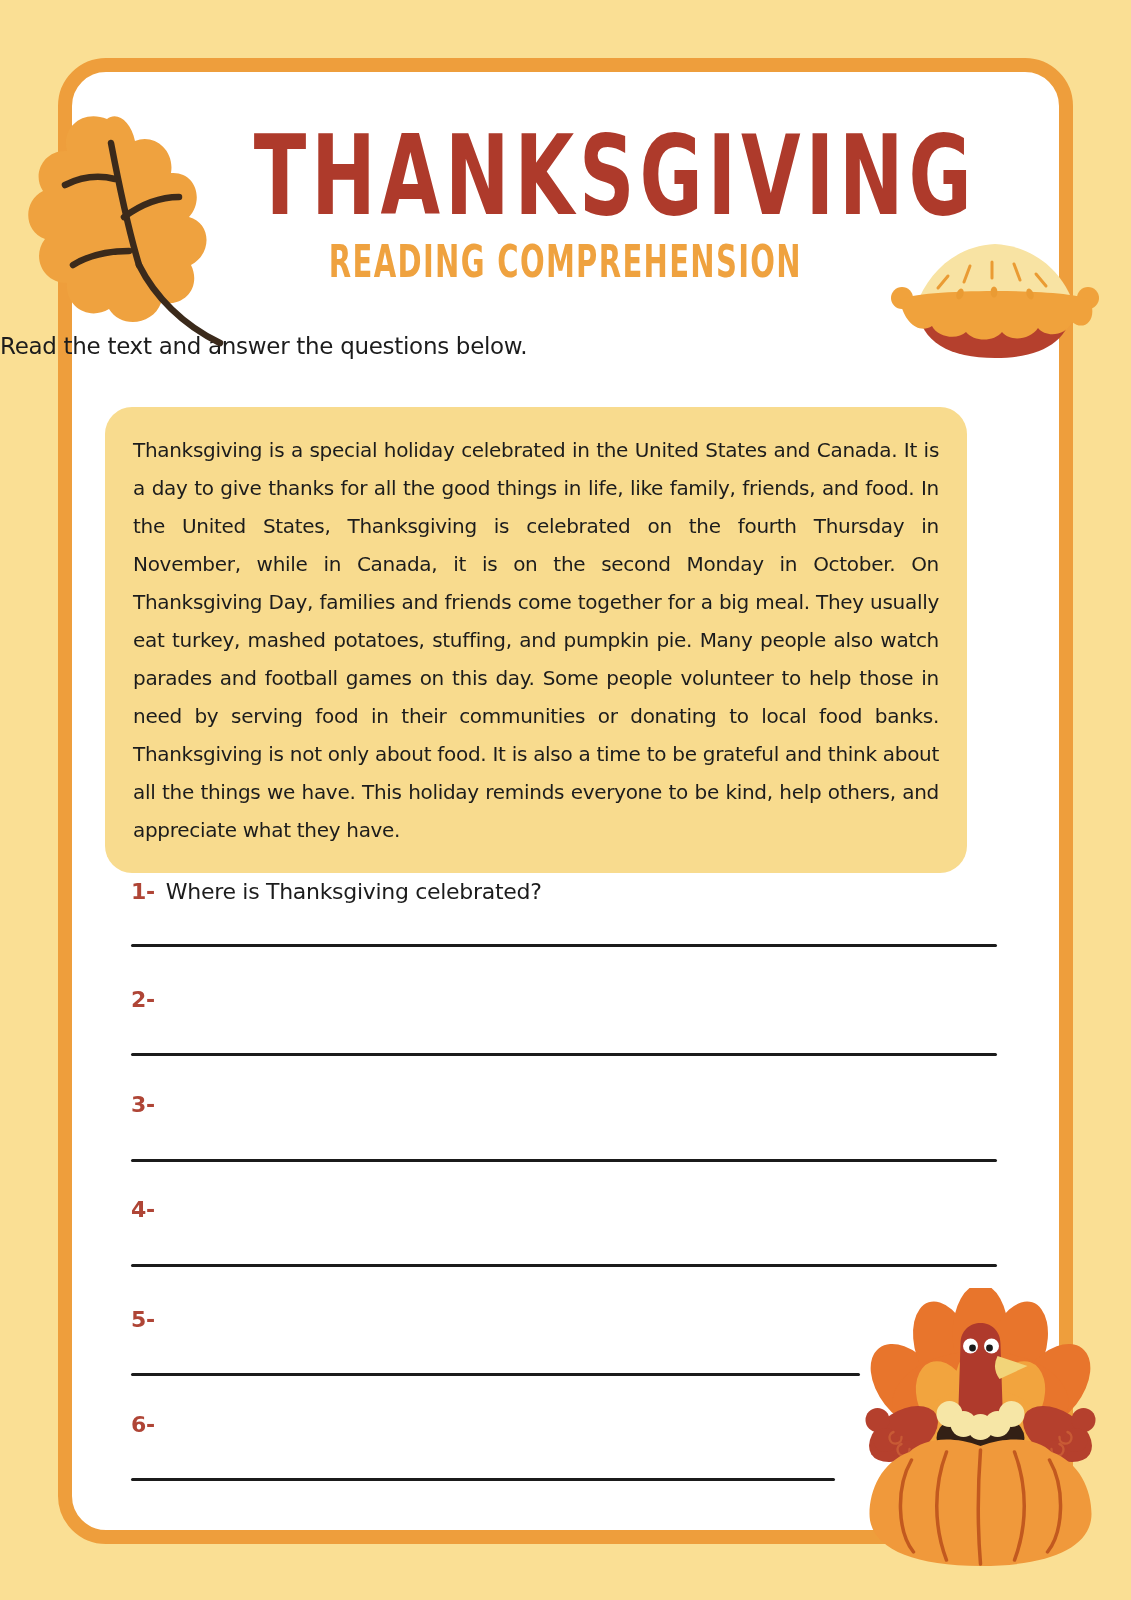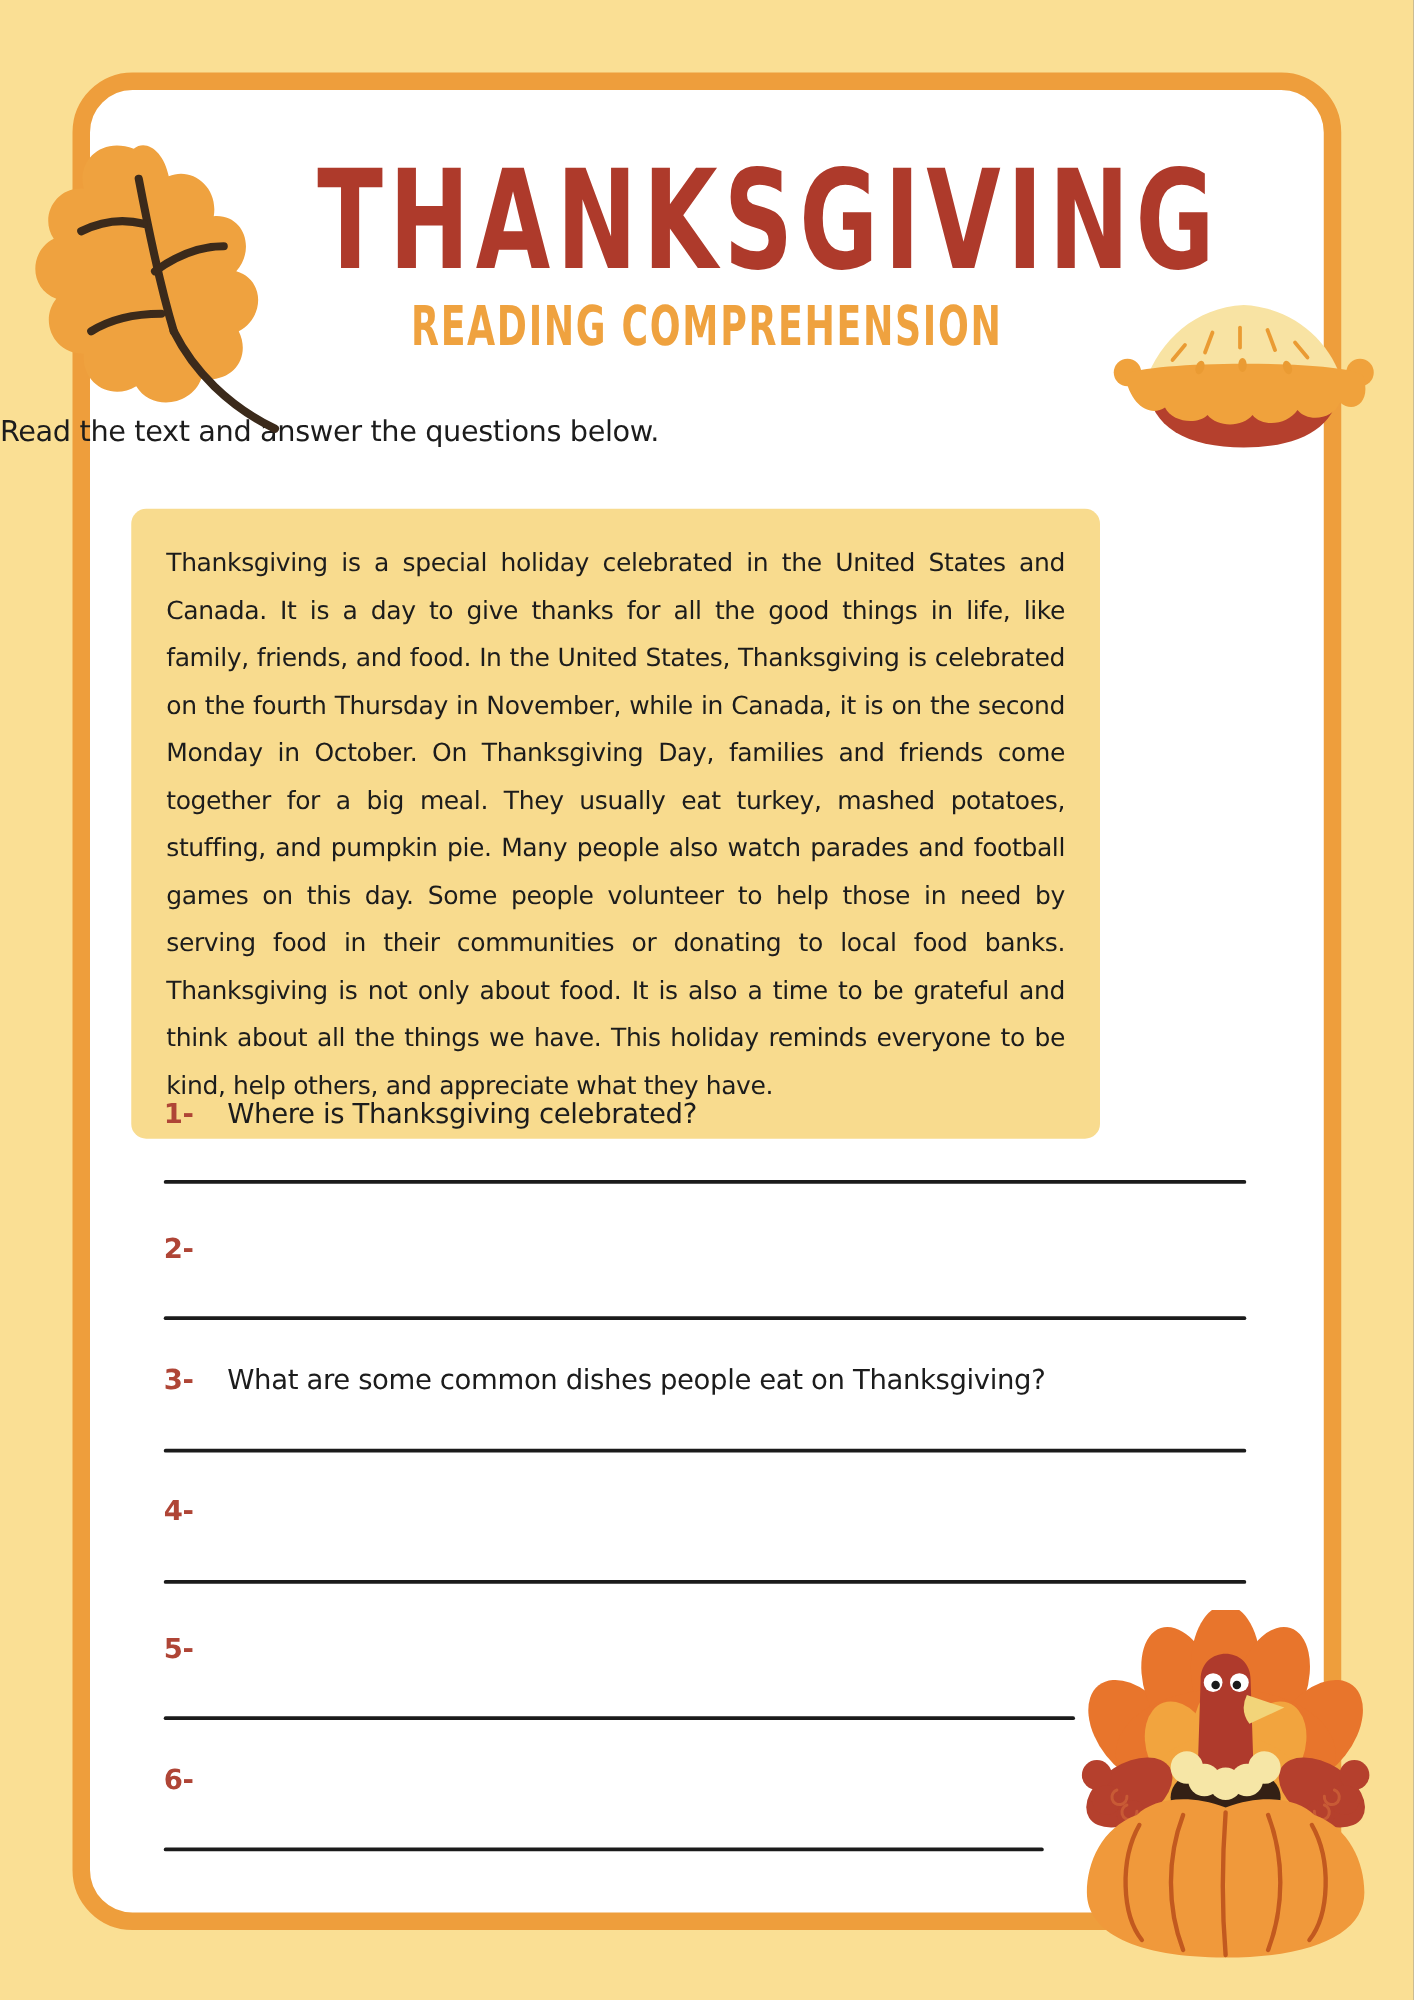--- a/index.html
+++ b/index.html
@@ -29,34 +29,34 @@
     position:absolute; top:236px; left:0; width:100%; text-align:center;
     font-size:44px; color:var(--subtitle); white-space:nowrap;
   }
   .subtitle .squeeze{display:inline-block; transform:scaleX(0.66); transform-origin:center; letter-spacing:2px;}
   .instruction{
     position:absolute; top:333px; left:0; width:100%; text-align:left;
     font-size:23px; letter-spacing:-0.3px; color:var(--text);
   }
   
   .passage-box{
-    position:absolute; left:105px; top:407px; width:775px; min-height:424px;
-    background:var(--passage-bg); border-radius:12px; padding:24px 28px;
+    position:absolute; left:105px; top:407px; width:862px; min-height:424px;
+    background:var(--passage-bg); border-radius:27px; padding:24px 28px;
   }
   .passage-text{
     font-size:20px; line-height:38px; letter-spacing:-0.3px;
     text-align:justify; color:var(--text);
   }
   
   .q{
     position:absolute; left:131px; width:880px; display:flex; gap:11px;
     font-size:22px; letter-spacing:-0.3px; white-space:nowrap;
   }
   .q-num{color:var(--question-number); font-weight:bold; flex:0 0 auto;}
-  .q-text{color:var(--text);margin-left:16px;}
+  .q-text{color:var(--text);}
   .q1{top:879px;} .q2{top:987px;} .q3{top:1092px;}
   .q4{top:1197px;} .q5{top:1307px;} .q6{top:1412px;}
   .answer-line{position:absolute; left:131px; height:3px; background:var(--line); border-radius:2px;}
   .l1{top:944px;width:866px;} .l2{top:1053px;width:866px;} .l3{top:1159px;width:866px;}
   .l4{top:1264px;width:866px;} .l5{top:1373px;width:729px;} .l6{top:1478px;width:704px;}
   
   .deco{position:absolute; z-index:5;}
   .leaf-pos{left:15px; top:105px; width:215px; height:250px;}
   .pie-pos{left:888px; top:236px; width:215px; height:130px;}
   .turkey-pos{left:862px; top:1288px; width:238px; height:285px;}
@@ -118,21 +118,20 @@
   </div>
   <div class="answer-line l1"></div>
 
   <div class="q q2">
     <span class="q-num">2-</span>
   </div>
   <div class="answer-line l2"></div>
 
   <div class="q q3">
     <span class="q-num">3-</span>
-    <span class="q-text">What are some common dishes people eat on Thanksgiving?</span>
   </div>
   <div class="answer-line l3"></div>
 
   <div class="q q4">
     <span class="q-num">4-</span>
   </div>
   <div class="answer-line l4"></div>
 
   <div class="q q5">
     <span class="q-num">5-</span>

